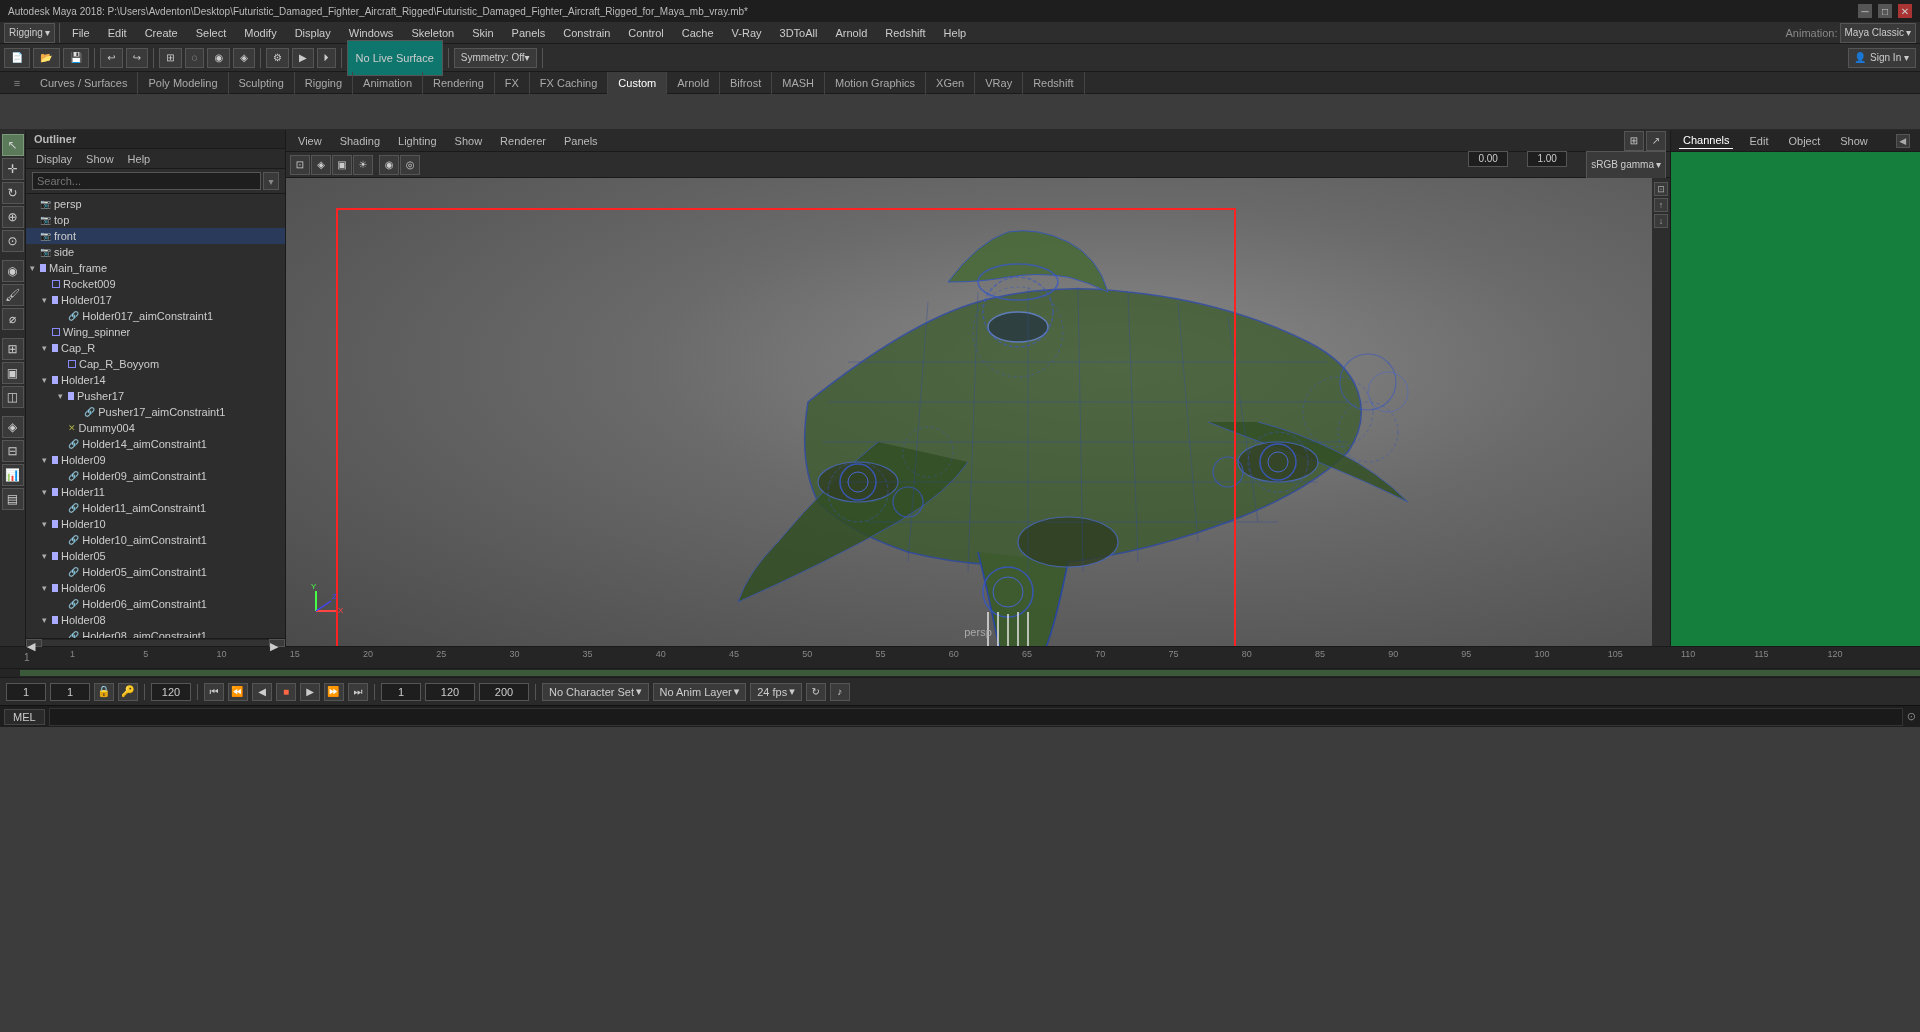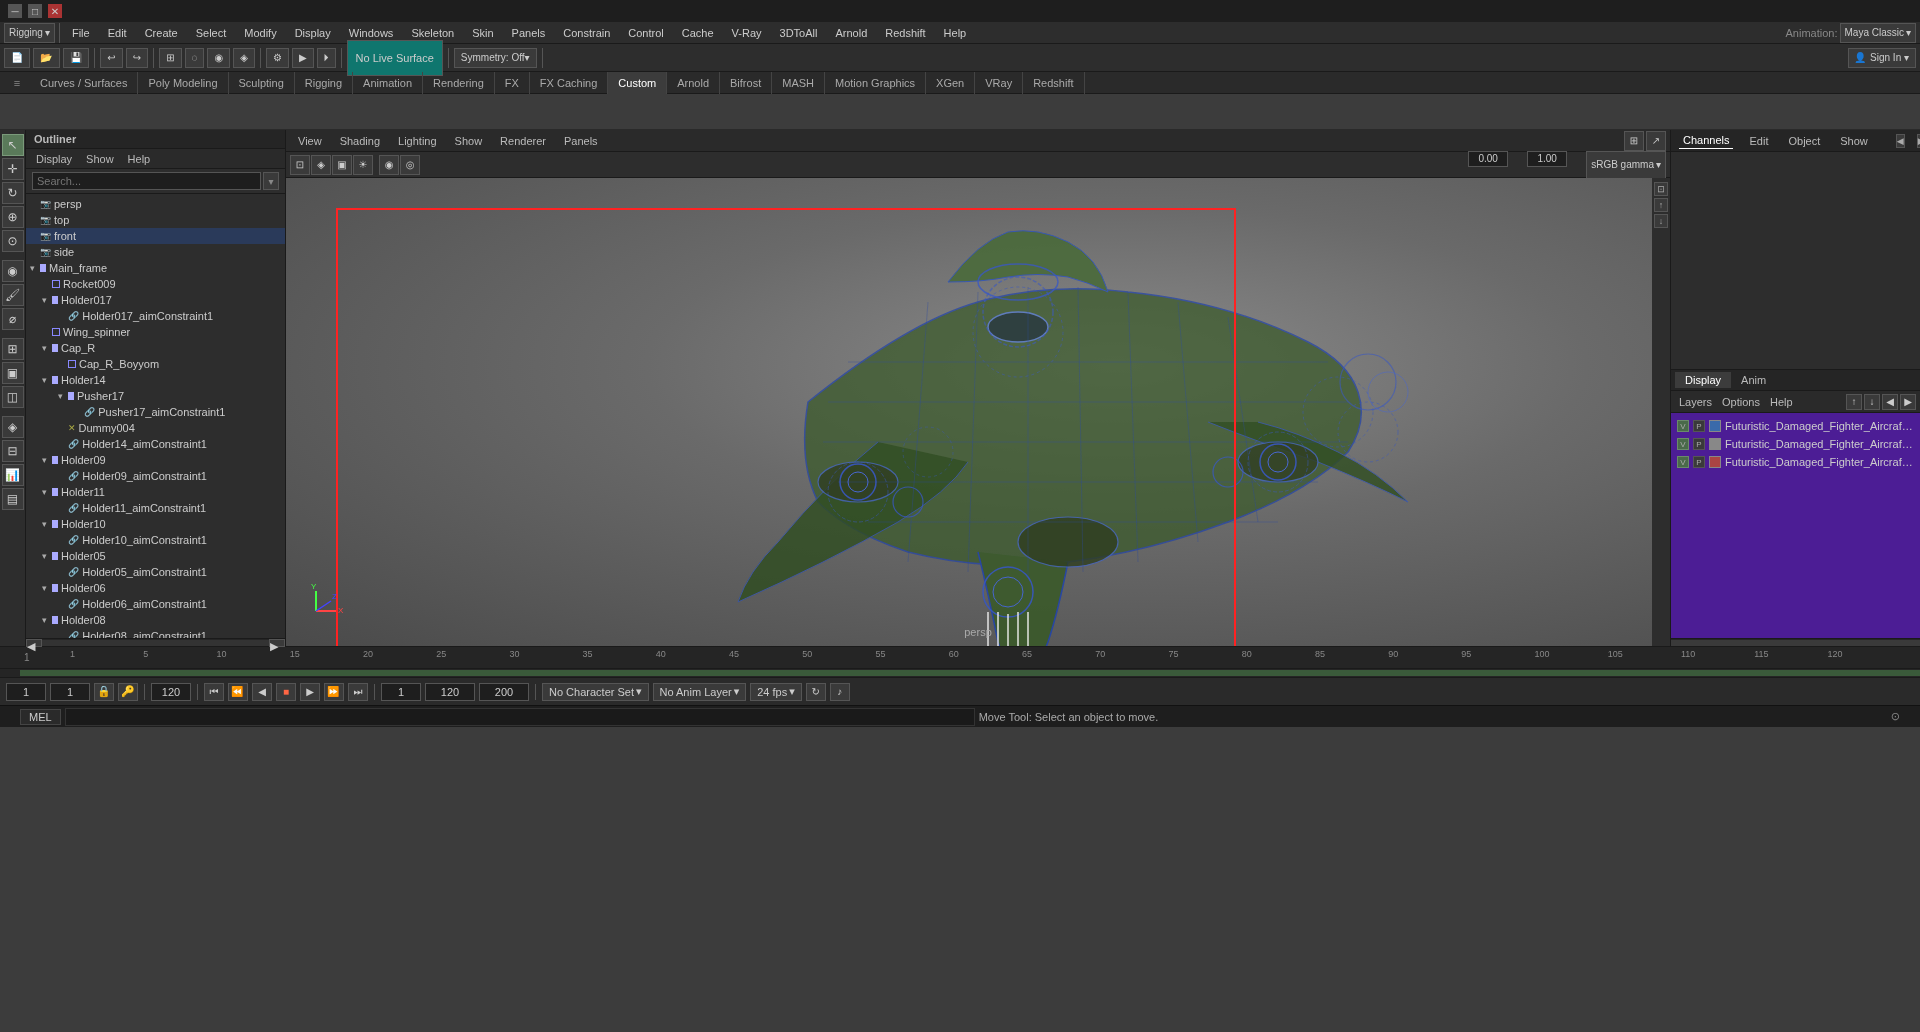--- a/index.html
+++ b/index.html
@@ -296,24 +296,23 @@
       position: absolute;
       bottom: 20px;
       left: 20px;
       color: #aaa;
       font-size: 20px;
     }
 
     
     #channels-panel {
       width: 250px;
-      background: #4c1d95;
+      background: #15803d;
       border-left: 1px solid #1a1a1a;
       display: flex;
-      flex-direction: column;
       text-align: right;
     }
     #channels-header {
       background: #252525;
       height: 22px;
       display: flex;
       align-items: center;
       padding: 0 8px;
       gap: 12px;
       border-bottom: 1px solid #1a1a1a;
@@ -431,21 +430,21 @@
       display: flex; align-items: center; gap: 2px;
     }
     .tc-sep { width: 1px; height: 16px; background: #555; margin: 0 2px; }
 
     
     #status-bar {
       background: #1e1e1e;
       height: 22px;
       display: flex;
       align-items: center;
-      padding: 0 20px;
+      padding: 0 4px;
       gap: 4px;
       border-top: 1px solid #111;
     }
     .status-mel {
       background: #2a2a2a;
       border: 1px solid #444;
       color: #ccc;
       padding: 1px 8px;
       font-size: 11px;
       height: 16px;
@@ -491,20 +490,21 @@
       border: 1px solid #555;
       cursor: pointer;
       display: flex; align-items: center; justify-content: center;
       font-size: 9px; color: #aaa;
     }
   </style>
 </head>
 <body>
 
 <div id="title-bar">
+  <span style="font-size:10px; flex:1; overflow:hidden; white-space:nowrap; text-overflow:ellipsis;">Autodesk Maya 2018: P:\Users\Avdenton\Desktop\Futuristic_Damaged_Fighter_Aircraft_Rigged\Futuristic_Damaged_Fighter_Aircraft_Rigged_for_Maya_mb_vray.mb*</span>
   <div class="win-controls">
     <button class="win-btn">─</button>
     <button class="win-btn">□</button>
     <button class="win-btn" style="background:#aa3333;">✕</button>
   </div>
 </div>
 
 <div id="menu-bar">
   <div class="toolbar-dropdown">
     <span>Rigging</span>
@@ -1048,17 +1048,16 @@
       <span>24 fps</span>▾
     </div>
     <div class="tc-btn">↻</div>
     <div class="tc-btn">♪</div>
   </div>
 </div>
 
 <div id="status-bar">
   <div class="status-mel">MEL</div>
   <div style="flex:1; height:18px; background:#1a1a1a; border:1px solid #333;"></div>
-  <div class="status-msg">Move Tool: Select an object to move.</div>
   <div class="status-right">
     <span>⊙</span>
   </div>
 </div>
 
 </body></html>

